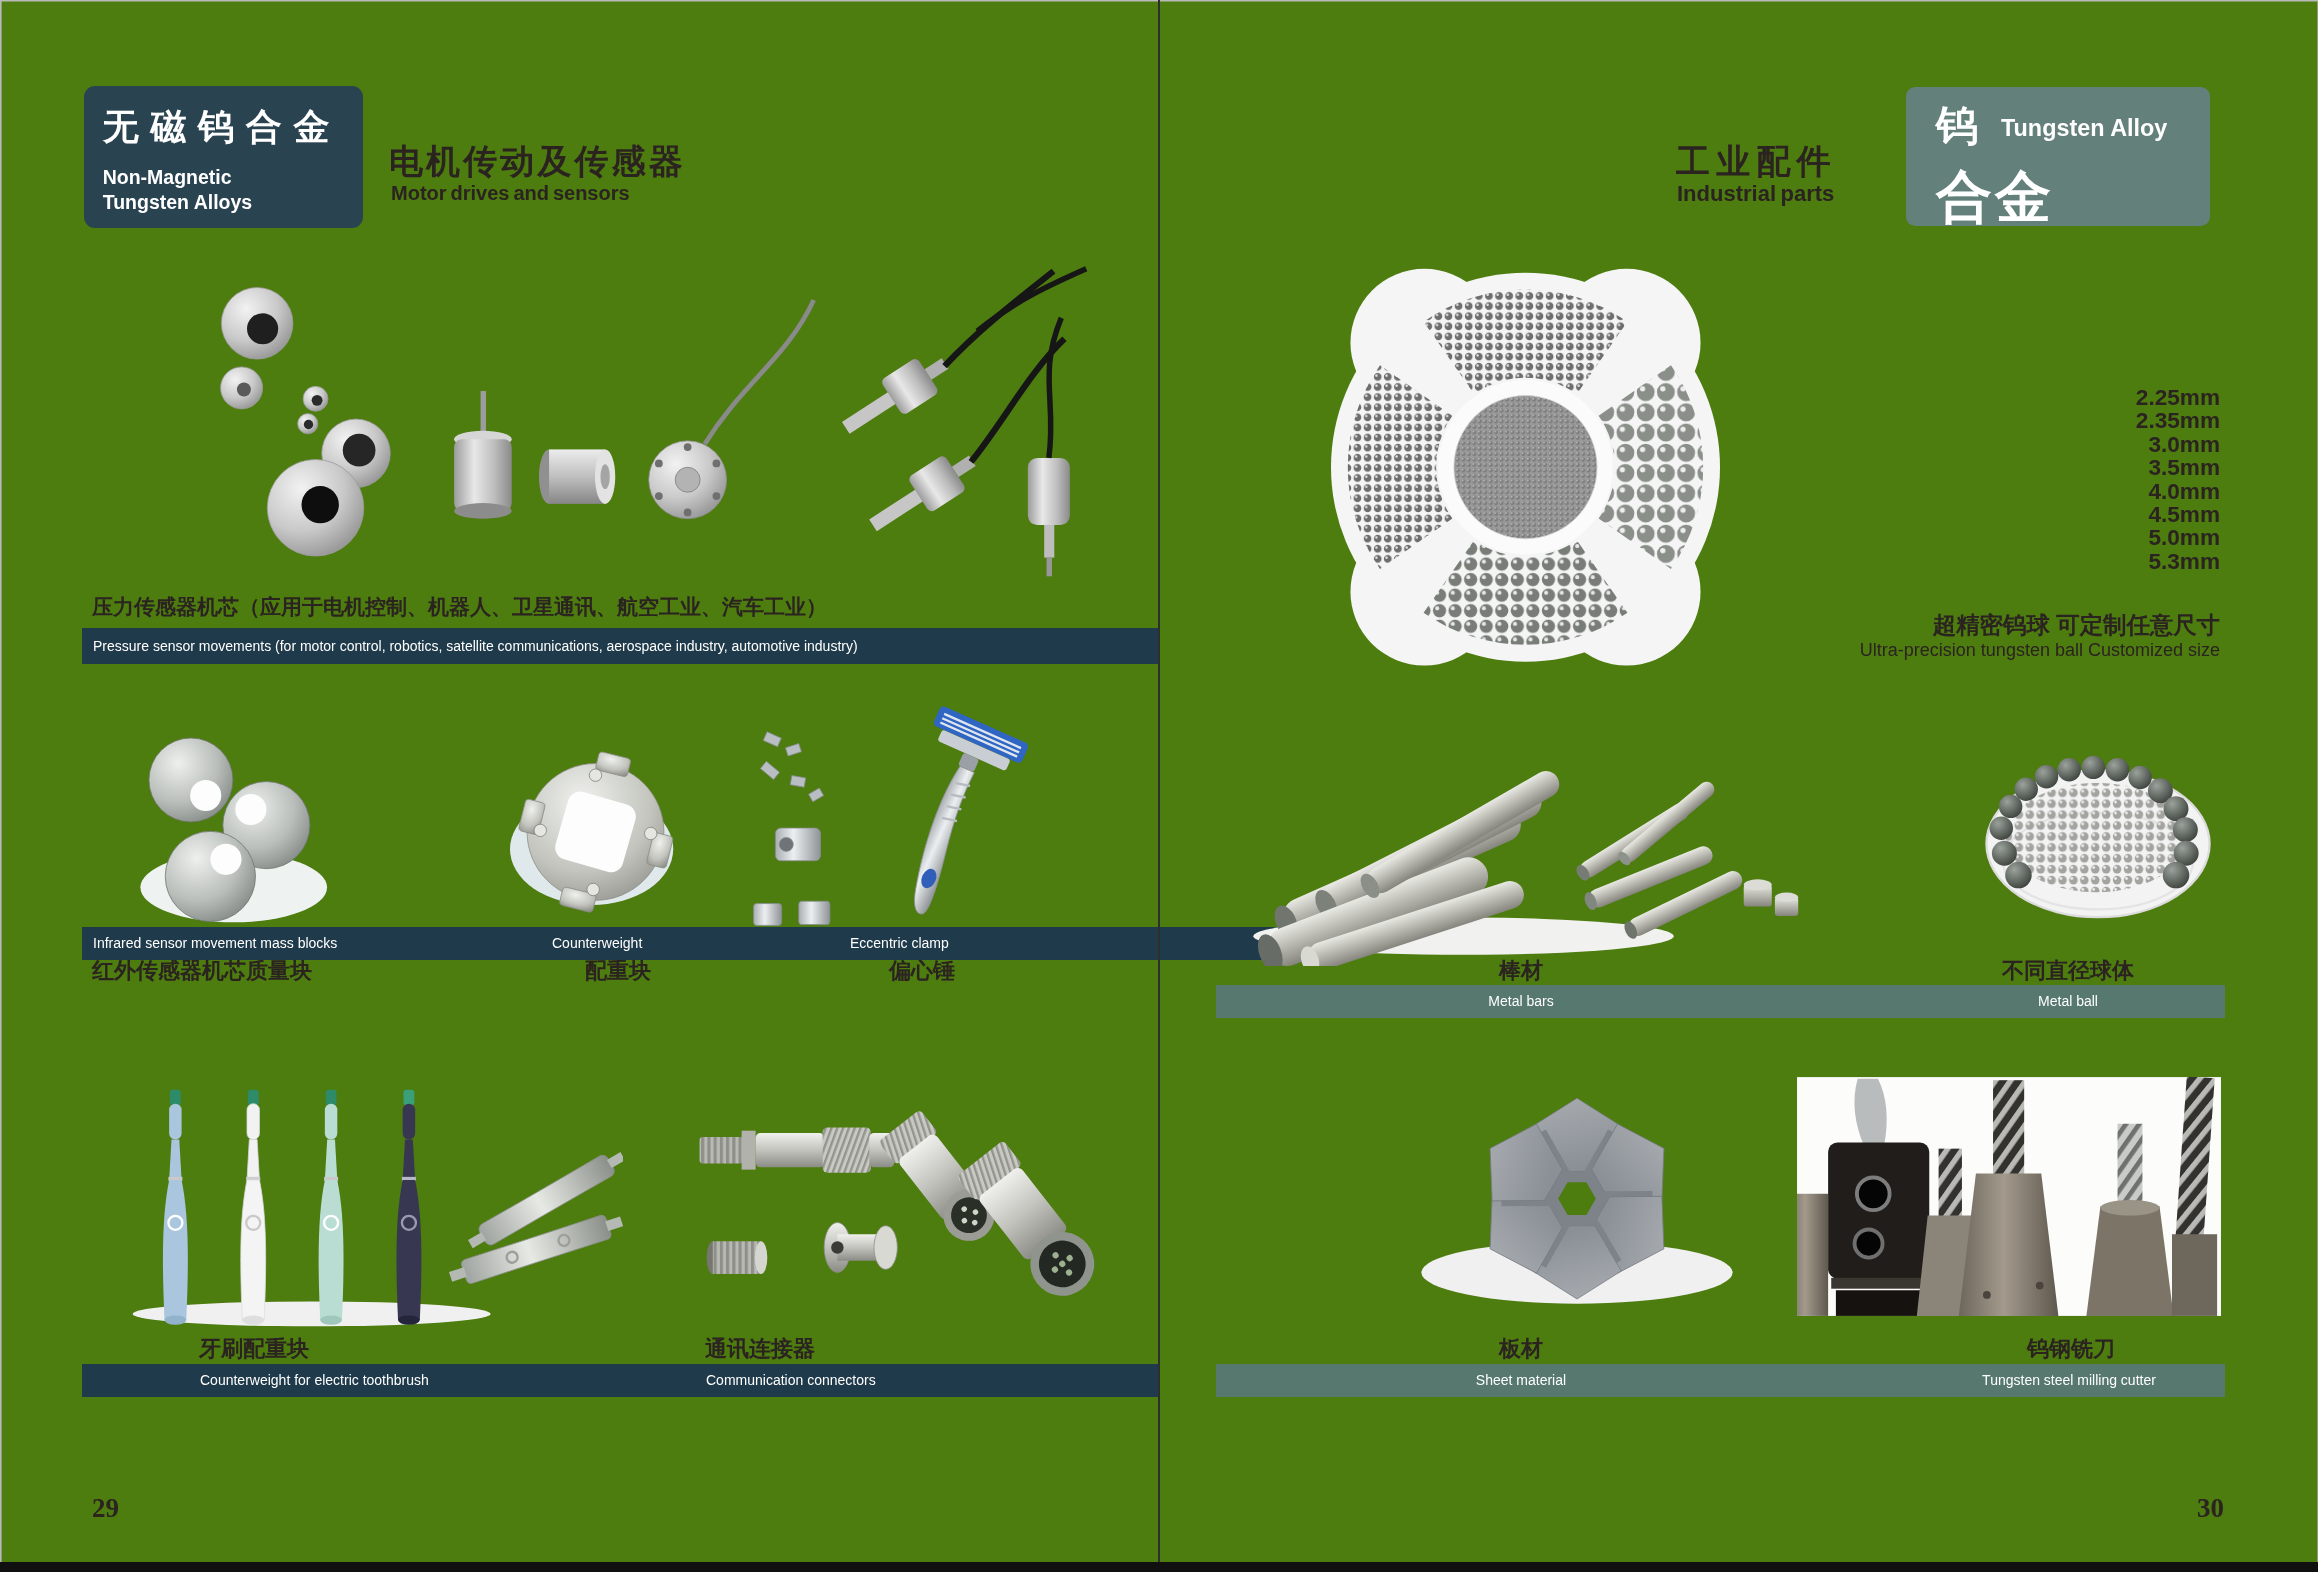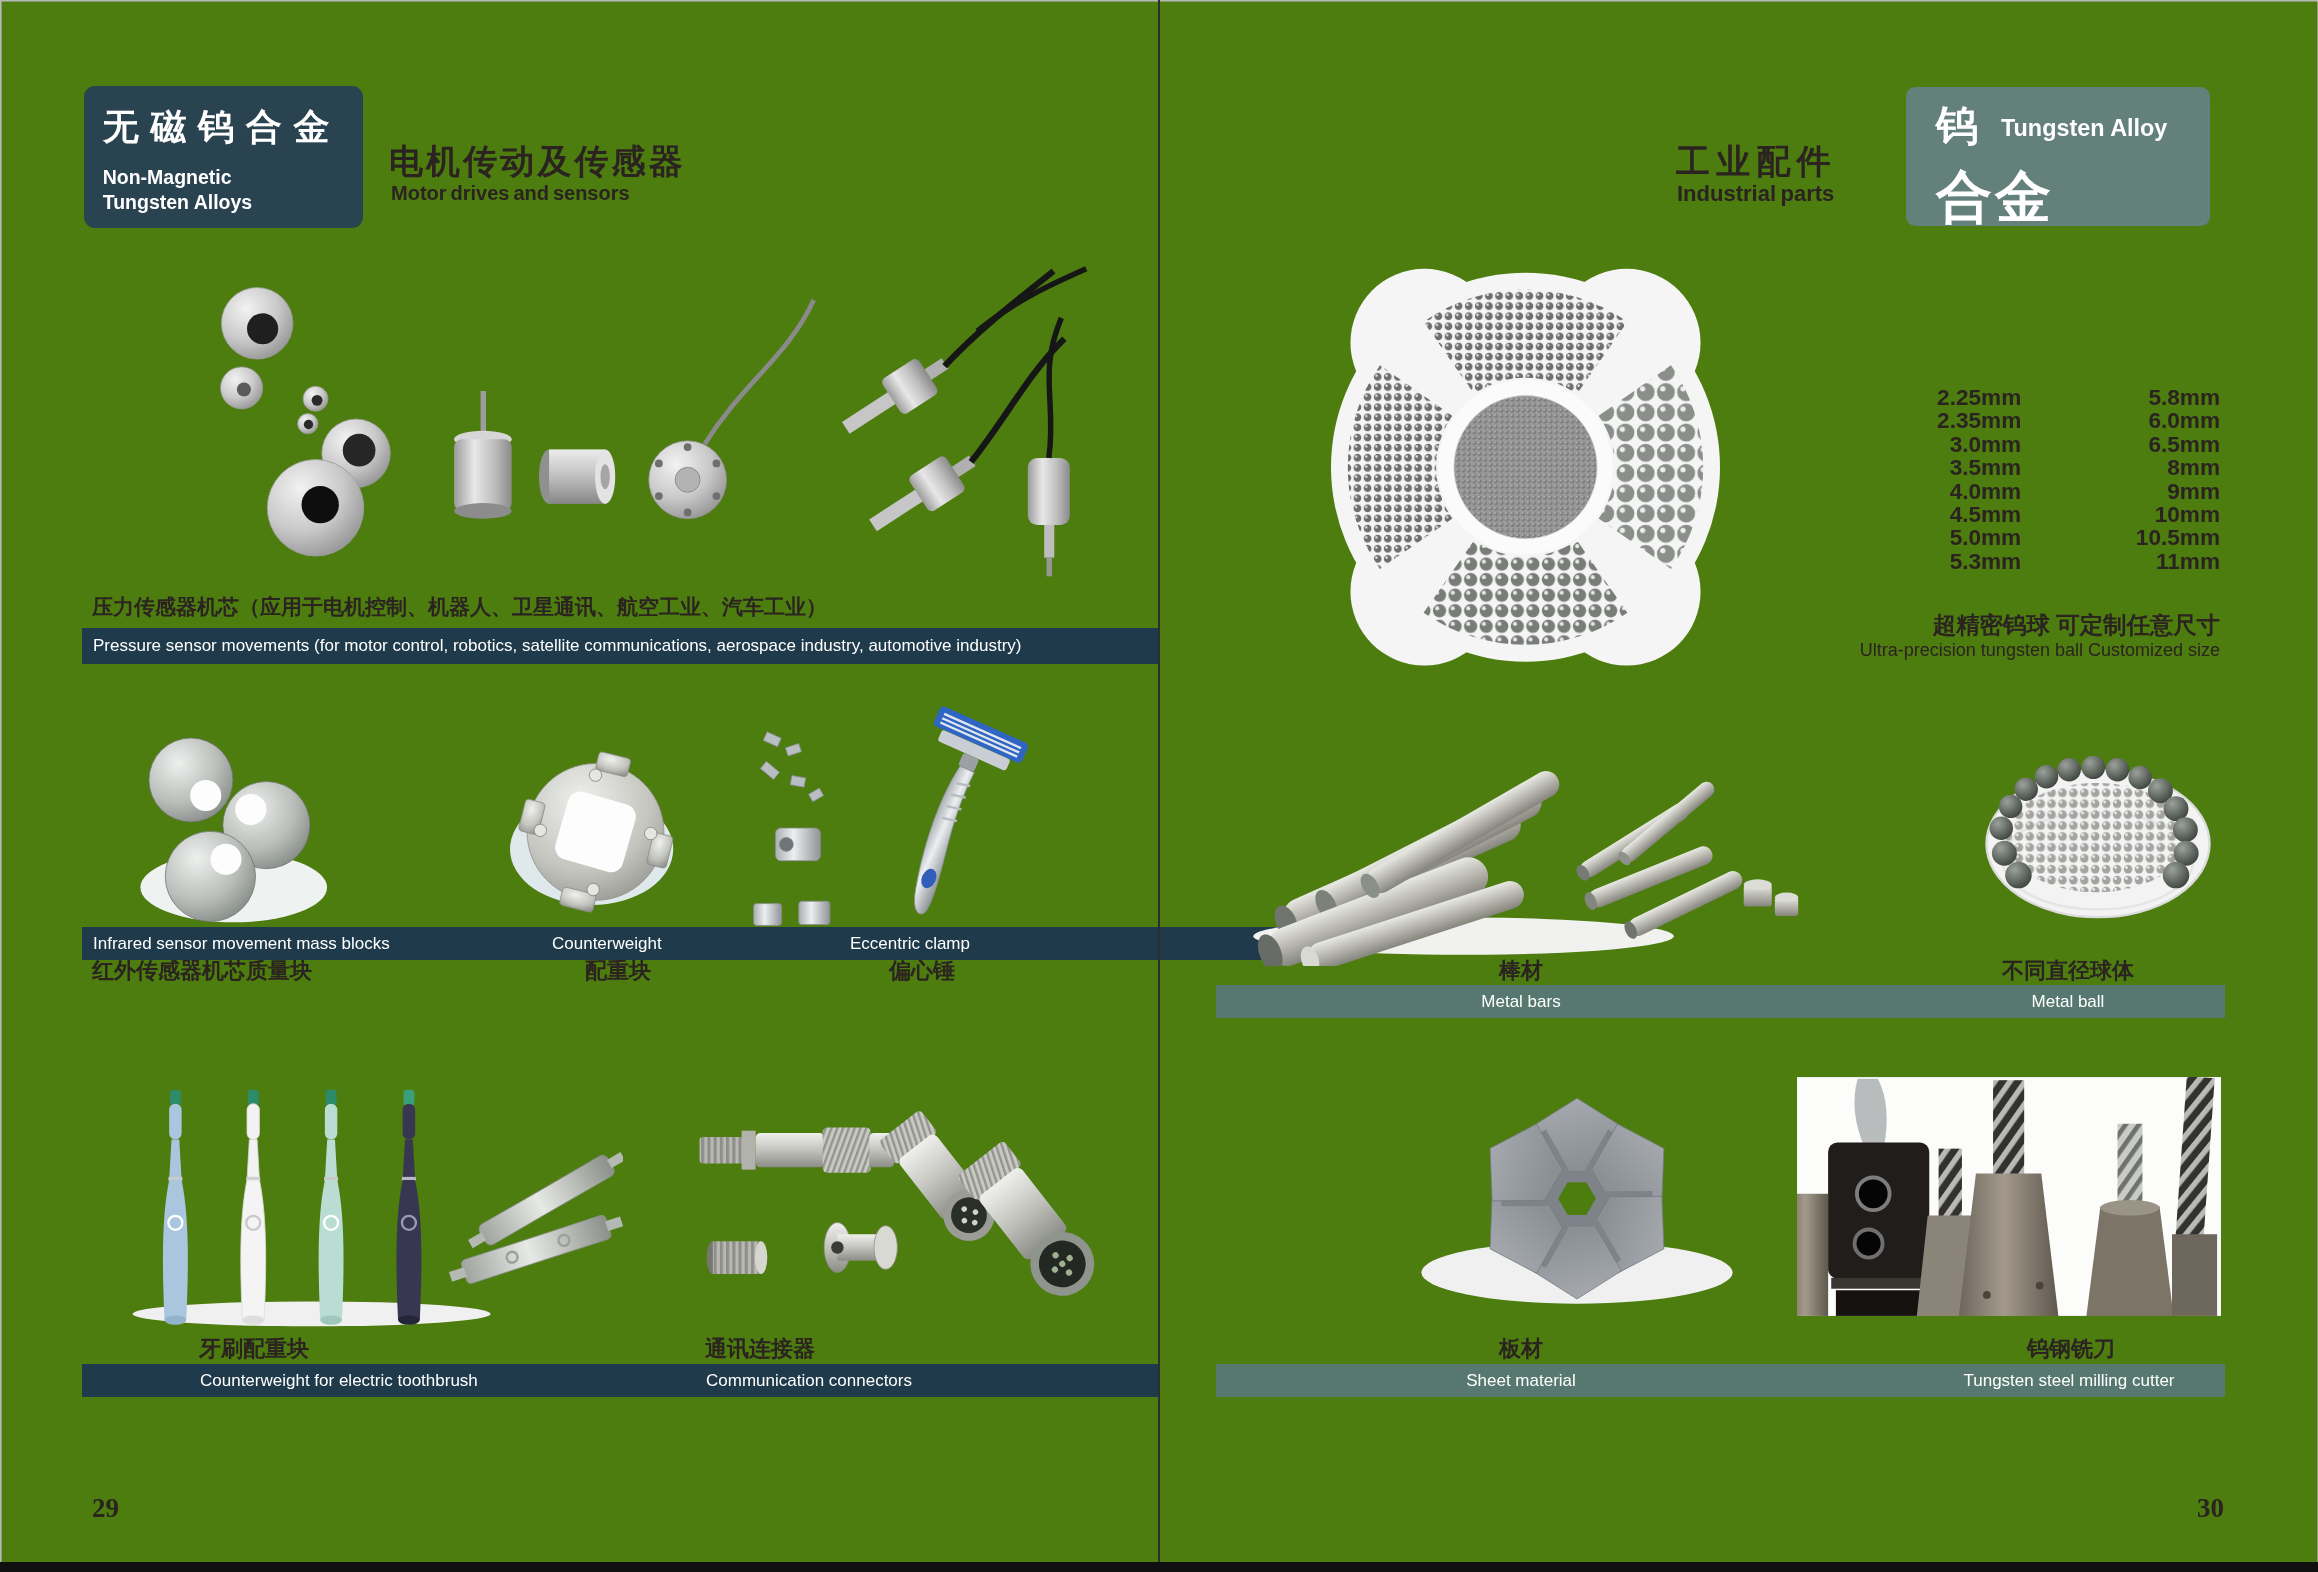--- a/index.html
+++ b/index.html
@@ -14,21 +14,21 @@
   .bottom-bar{position:absolute;left:0;bottom:0;width:100%;height:11px;background:#101010;}
   .divider{position:absolute;top:0;bottom:11px;left:1158px;width:2.3px;background:#2e2e2e;}
   .badge{border-radius:11px;color:#fff;}
   .badge-left{background:var(--badge-left,#2a4351);}
   .badge-right{background:var(--badge-right,#64807a);}
   .badge-cn{font-size:36px;font-weight:bold;letter-spacing:11.7px;white-space:nowrap;}
   .badge-en{font-size:19.5px;font-weight:bold;line-height:24px;}
   .h-cn{font-size:34px;font-weight:bold;letter-spacing:3.1px;white-space:nowrap;}
   .h-en{font-size:20px;font-weight:bold;letter-spacing:0px;word-spacing:-1.6px;white-space:nowrap;}
   .cn-label{font-size:22px;font-weight:bold;white-space:nowrap;}
-  .banner{color:#ffffff;font-size:17px;overflow:hidden;white-space:nowrap;}
+  .banner{color:#ffffff;font-size:14px;overflow:hidden;white-space:nowrap;}
   .banner-left-bg{background:var(--banner-left,#1f3a4a);}
   .banner-right-bg{background:var(--banner-right,#56786f);}
   .banner .pos{position:absolute;top:0;line-height:33px;}
   .banner .pos.ctr{transform:translateX(-50%);}
   .banner1-text{line-height:36px;padding-left:11px;}
   .sizes{font-size:22.6px;font-weight:bold;line-height:23.4px;text-align:right;white-space:pre-line;}
   .size-cap-cn{font-size:23.4px;font-weight:bold;text-align:right;white-space:nowrap;}
   .size-cap-en{font-size:18px;text-align:right;white-space:nowrap;}
   .pagenum{font-family:"Liberation Serif","DejaVu Serif",serif;font-size:27px;font-weight:bold;}
   svg{display:block;}
@@ -393,21 +393,20 @@
       <path d="M169,78 A228,228 0 0 1 431,78 L366,171 A115,115 0 0 0 234,171 Z" fill="url(#patS)"></path>
       <path d="M487,134 A228,228 0 0 1 487,396 L394,331 A115,115 0 0 0 394,199 Z" fill="url(#patL)"></path>
       <path d="M431,452 A228,228 0 0 1 169,452 L234,359 A115,115 0 0 0 366,359 Z" fill="url(#patM)"></path>
       <path d="M113,396 A228,228 0 0 1 113,134 L206,199 A115,115 0 0 0 206,331 Z" fill="url(#patS)"></path>
       <circle cx="300" cy="265" r="112" fill="#fbfbfb"></circle>
       <circle cx="300" cy="265" r="92" fill="url(#patF)" stroke="#cfcfcf"></circle>
     </svg>
 
     <div class="abs" style="left:1853px;top:386px;width:367px;display:flex;justify-content:flex-end;gap:40px;">
       <div class="sizes" style="width:178px;"><span>2.25mm</span><br><span>2.35mm</span><br><span>3.0mm</span><br><span>3.5mm</span><br><span>4.0mm</span><br><span>4.5mm</span><br><span>5.0mm</span><br><span>5.3mm</span></div>
-      <div class="sizes" style="width:168px;"><span>5.8mm</span><br><span>6.0mm</span><br><span>6.5mm</span><br><span>8mm</span><br><span>9mm</span><br><span>10mm</span><br><span>10.5mm</span><br><span>11mm</span></div>
     </div>
     <div class="abs size-cap-cn" style="left:1853px;top:609px;width:367px;">超精密钨球 可定制任意尺寸</div>
     <div class="abs size-cap-en" style="left:1853px;top:640px;width:367px;">Ultra-precision tungsten ball Customized size</div>
 
     <svg class="abs" style="left:1230px;top:732px;" width="576" height="234" viewBox="0 0 740 300">
       <defs>
         <linearGradient id="rodG" x1="0" y1="0" x2="0" y2="1">
           <stop offset="0%" stop-color="#e9e9e4"></stop>
             <stop offset="45%" stop-color="#bcbcb4"></stop>
             <stop offset="100%" stop-color="#85857d"></stop>

